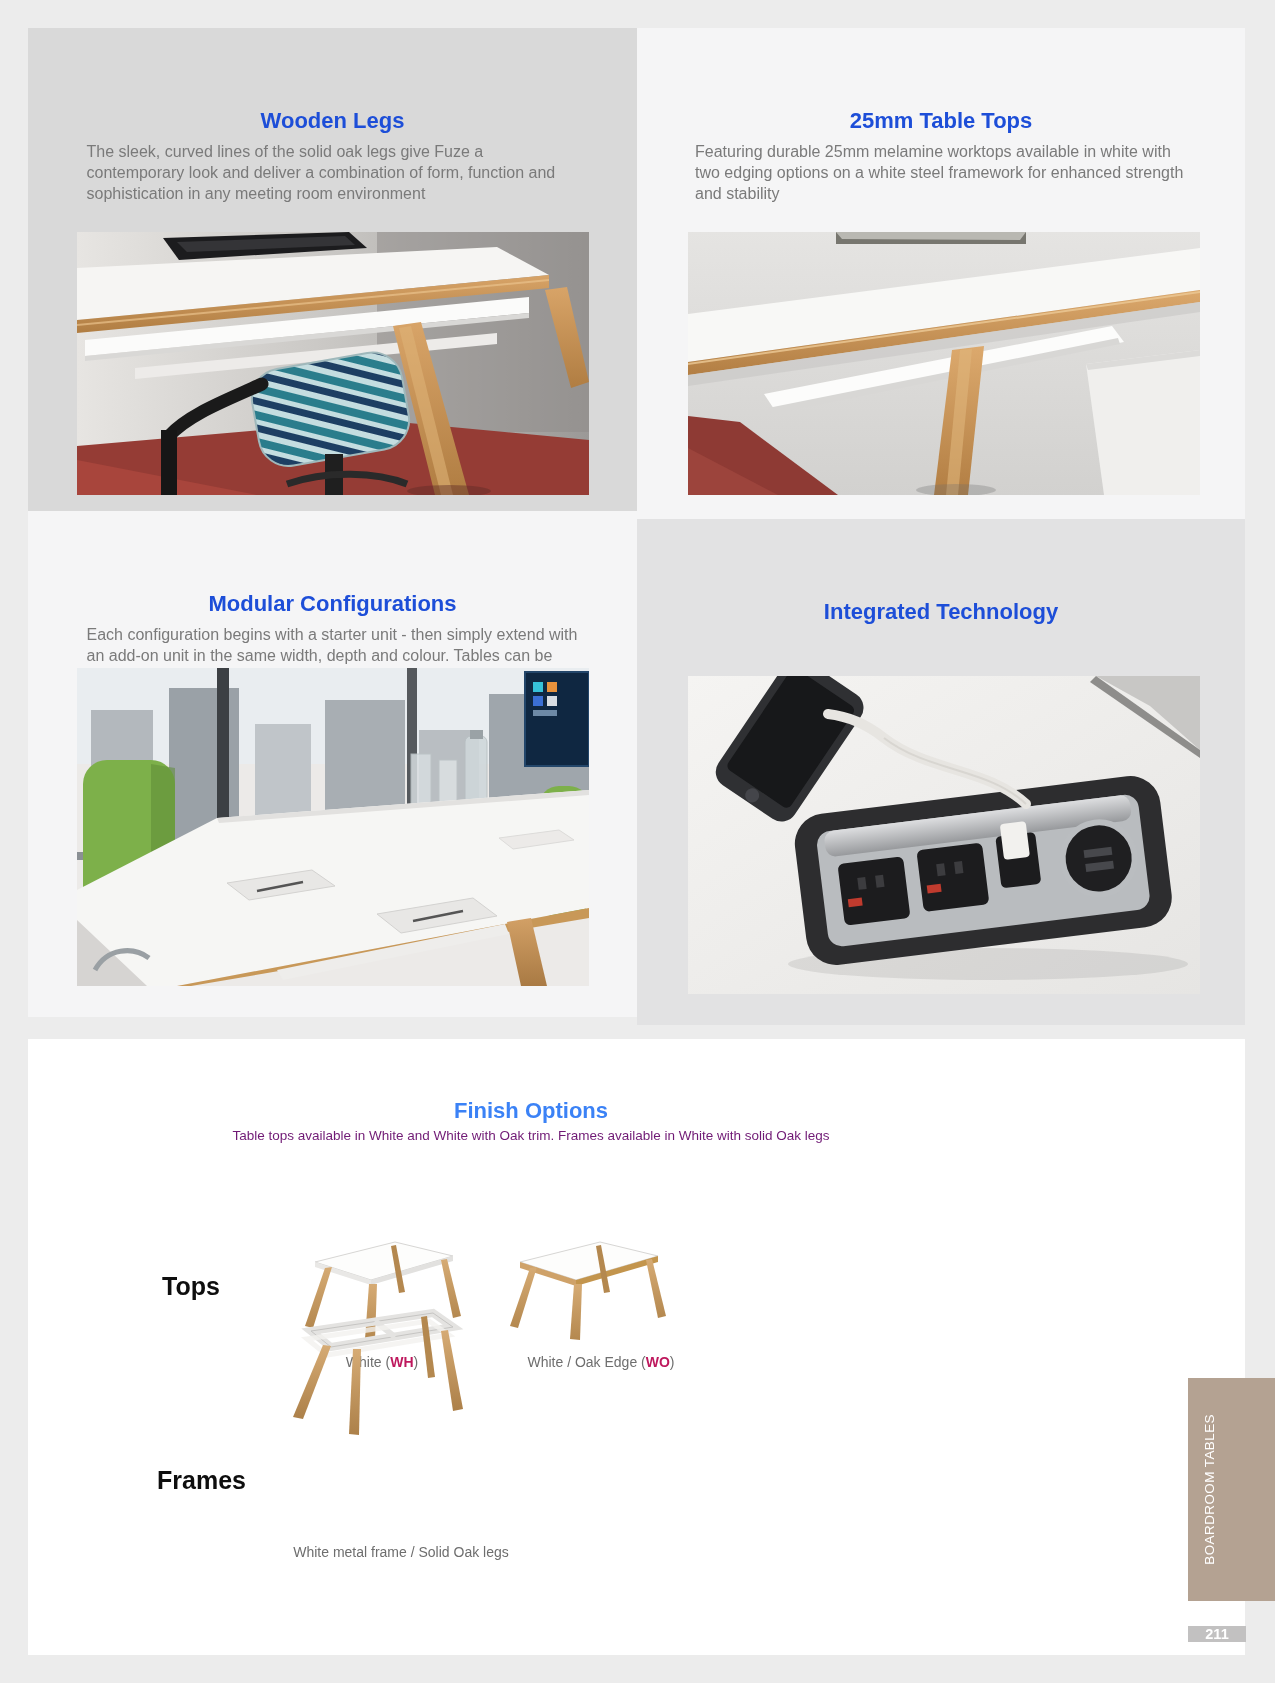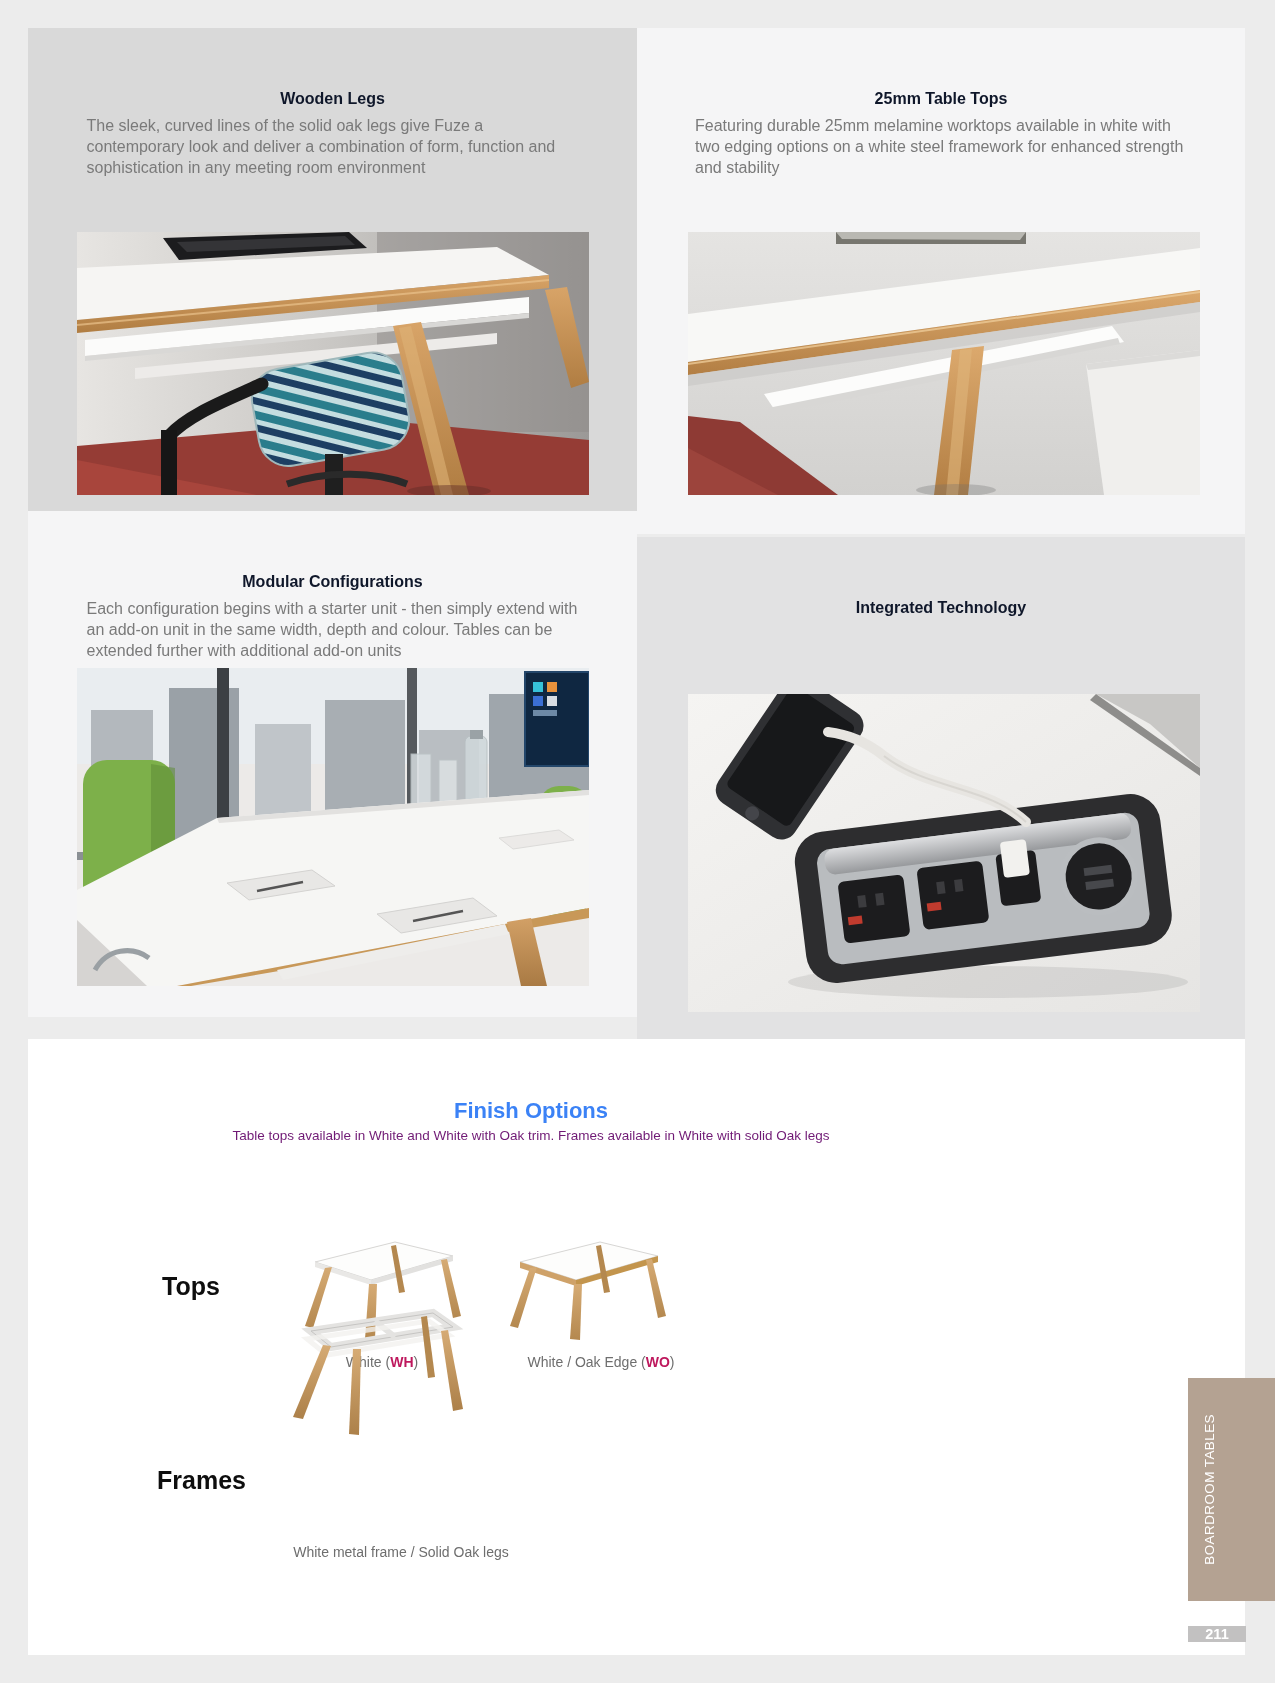--- a/index.html
+++ b/index.html
@@ -8,24 +8,24 @@
     background:#ececec;
     font-family:"Liberation Sans","DejaVu Sans",sans-serif;
     -webkit-font-smoothing:antialiased;
   }
   .abs{position:absolute;}
   
   .quad{position:absolute;width:608px;height:506px;}
   .quad.q1{left:28px;top:28px;background:#d9d9d9;width:609px;}
   .quad.q2{left:637px;top:28px;background:#f5f5f6;}
   .quad.q3{left:28px;top:511px;background:#f5f5f6;width:609px;}
-  .quad.q4{left:637px;top:537px;background:#e2e2e3;}
+  .quad.q4{left:637px;top:519px;background:#e2e2e3;}
   .quad h2{
-    margin:0;padding-top:62px;text-align:center;
-    font-size:16px;font-weight:bold;color:#0f172a;letter-spacing:0;
+    margin:0;padding-top:80px;text-align:center;
+    font-size:22px;font-weight:bold;color:#1d4ed8;letter-spacing:0;
   }
   .quad p{
     margin:7px auto 0;width:492px;text-align:left;
     font-size:16px;line-height:21px;color:#7a7a7a;
   }
   .photo{position:absolute;overflow:hidden;}
   .q1 .photo,.q3 .photo{left:49px;}
   .q2 .photo,.q4 .photo{left:51px;}
   .q1 .photo,.q2 .photo{top:204px;width:512px;height:263px;}
   .q3 .photo,.q4 .photo{top:157px;width:512px;height:318px;}

